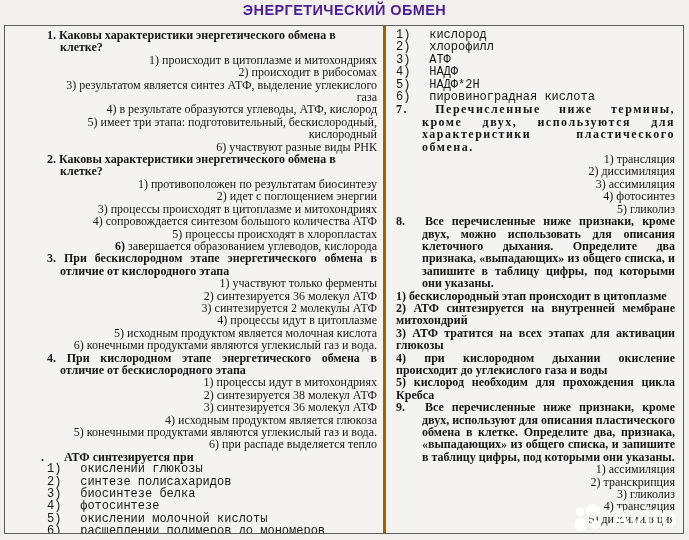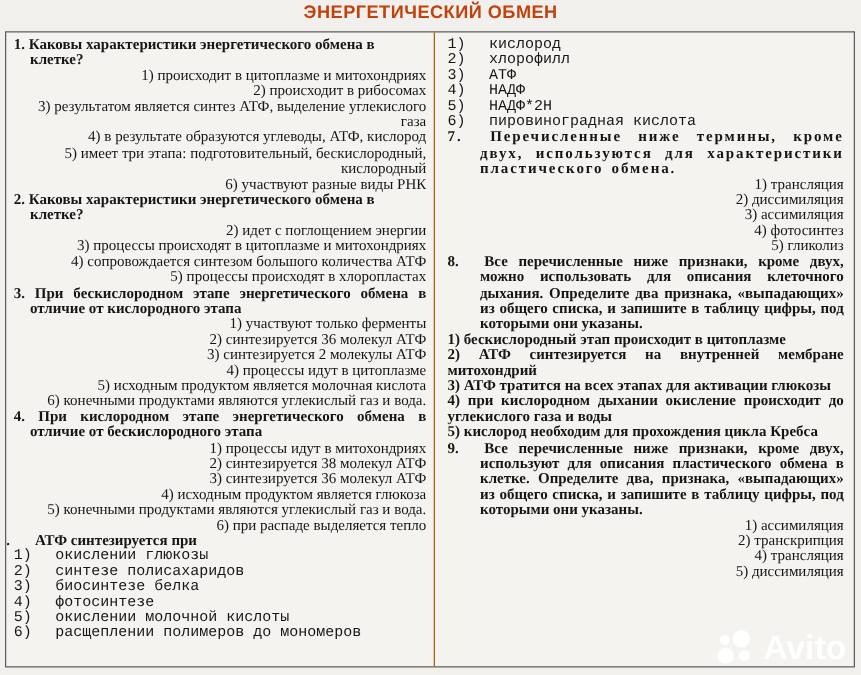--- a/index.html
+++ b/index.html
@@ -7,34 +7,34 @@
     width:689px; height:540px; position:relative; overflow:hidden;
     background:#f1f0ed;
     font-family:"Liberation Serif","DejaVu Serif",serif;
     color:#161616;
   }
   .doc-title {
     position:absolute; top:2px; left:0; width:100%;
     text-align:center;
     font-family:"Liberation Sans","DejaVu Sans",sans-serif;
     font-weight:bold; font-size:14.5px; letter-spacing:.4px;
-    color:#c2410c;
+    color:#4c1d95;
   }
   .sheet {
     position:absolute; left:4px; right:5px; top:25px; bottom:6px;
     border:1px solid #5e5e5e;
     display:flex;
     background:#f4f3f0;
   }
   .col {
     overflow:hidden;
     font-size:12px; line-height:12.4px;
     padding:3px 6px 0 6px;
   }
-  .col-left { width:330px; flex:none; border-right:1px solid #a16207; }
+  .col-left { width:330px; flex:none; border-right:3px solid #a16207;margin-left:36px; }
   .col-right { flex:1; padding-left:10px; padding-right:8px; }
 
   .qh { font-weight:bold; }
   .qh.justify { text-align:justify; }
   .qh.narrow { padding-left:13px; text-indent:-13px; }
   .qh.wide   { padding-left:26px; text-indent:-26px; }
   .qh.wide .qnum { display:inline-block; width:21px; text-indent:0; }
   .qh.tab    { padding-left:18px; text-indent:-30px; }
   .qh.tab .qnum { display:inline-block; width:26px; text-indent:0; }
   .qh.spaced { letter-spacing:1.5px; word-spacing:2px; }
@@ -68,24 +68,26 @@
 <div class="sheet">
   <div class="col col-left" id="col-0">
       <div class="qh narrow"><span class="qnum">1.</span> Каковы характеристики энергетического обмена в клетке?</div>
       <div class="opt hang"><span class="onum">1)</span> происходит в цитоплазме и митохондриях</div>
       <div class="opt hang"><span class="onum">2)</span> происходит в рибосомах</div>
       <div class="opt hang"><span class="onum">3)</span> результатом является синтез АТФ, выделение углекислого газа</div>
       <div class="opt hang"><span class="onum">4)</span> в результате образуются углеводы, АТФ, кислород</div>
       <div class="opt hang"><span class="onum">5)</span> имеет три этапа: подготовительный, бескислородный, кислородный</div>
       <div class="opt hang"><span class="onum">6)</span> участвуют разные виды РНК</div>
       <div class="qh narrow"><span class="qnum">2.</span> Каковы характеристики энергетического обмена в клетке?</div>
+      <div class="opt hang"><span class="onum">1)</span> противоположен по результатам биосинтезу</div>
       <div class="opt hang"><span class="onum">2)</span> идет с поглощением энергии</div>
       <div class="opt hang"><span class="onum">3)</span> процессы происходят в цитоплазме и митохондриях</div>
       <div class="opt hang"><span class="onum">4)</span> сопровождается синтезом большого количества АТФ</div>
       <div class="opt hang"><span class="onum">5)</span> процессы происходят в хлоропластах</div>
+      <div class="opt hang"><span class="onum bold">6)</span> завершается образованием углеводов, кислорода</div>
       <div class="qh narrow justify"><span class="qnum">3.</span> При бескислородном этапе энергетического обмена в отличие от кислородного этапа</div>
       <div class="opt hang"><span class="onum">1)</span> участвуют только ферменты</div>
       <div class="opt hang"><span class="onum">2)</span> синтезируется 36 молекул АТФ</div>
       <div class="opt hang"><span class="onum">3)</span> синтезируется 2 молекулы АТФ</div>
       <div class="opt hang"><span class="onum">4)</span> процессы идут в цитоплазме</div>
       <div class="opt hang"><span class="onum">5)</span> исходным продуктом является молочная кислота</div>
       <div class="opt hang"><span class="onum">6)</span> конечными продуктами являются углекислый газ и вода.</div>
       <div class="qh narrow justify"><span class="qnum">4.</span> При кислородном этапе энергетического обмена в отличие от бескислородного этапа</div>
       <div class="opt hang"><span class="onum">1)</span> процессы идут в митохондриях</div>
       <div class="opt hang"><span class="onum">2)</span> синтезируется 38 молекул АТФ</div>
@@ -116,20 +118,21 @@
       <div class="opt hang"><span class="onum">5)</span> гликолиз</div>
       <div class="qh wide justify"><span class="qnum">8.</span> Все перечисленные ниже признаки, кроме двух, можно использовать для описания клеточного дыхания. Определите два признака, «выпадающих» из общего списка, и запишите в таблицу цифры, под которыми они указаны.</div>
       <div class="opt flat"><span class="onum">1)</span> бескислородный этап происходит в цитоплазме</div>
       <div class="opt flat"><span class="onum">2)</span> АТФ синтезируется на внутренней мембране митохондрий</div>
       <div class="opt flat"><span class="onum">3)</span> АТФ тратится на всех этапах для активации глюкозы</div>
       <div class="opt flat"><span class="onum">4)</span> при кислородном дыхании окисление происходит до углекислого газа и воды</div>
       <div class="opt flat"><span class="onum">5)</span> кислород необходим для прохождения цикла Кребса</div>
       <div class="qh wide justify"><span class="qnum">9.</span> Все перечисленные ниже признаки, кроме двух, используют для описания пластического обмена в клетке. Определите два, признака, «выпадающих» из общего списка, и запишите в таблицу цифры, под которыми они указаны.</div>
       <div class="opt hang"><span class="onum">1)</span> ассимиляция</div>
       <div class="opt hang"><span class="onum">2)</span> транскрипция</div>
+      <div class="opt hang"><span class="onum">3)</span> гликолиз</div>
       <div class="opt hang"><span class="onum">4)</span> трансляция</div>
       <div class="opt hang"><span class="onum">5)</span> диссимиляция</div>
     </div>
 </div>
 
 <div class="watermark">
   <span class="wm-logo">
     <i class="c1"></i>
       <i class="c2"></i>
       <i class="c3"></i>

